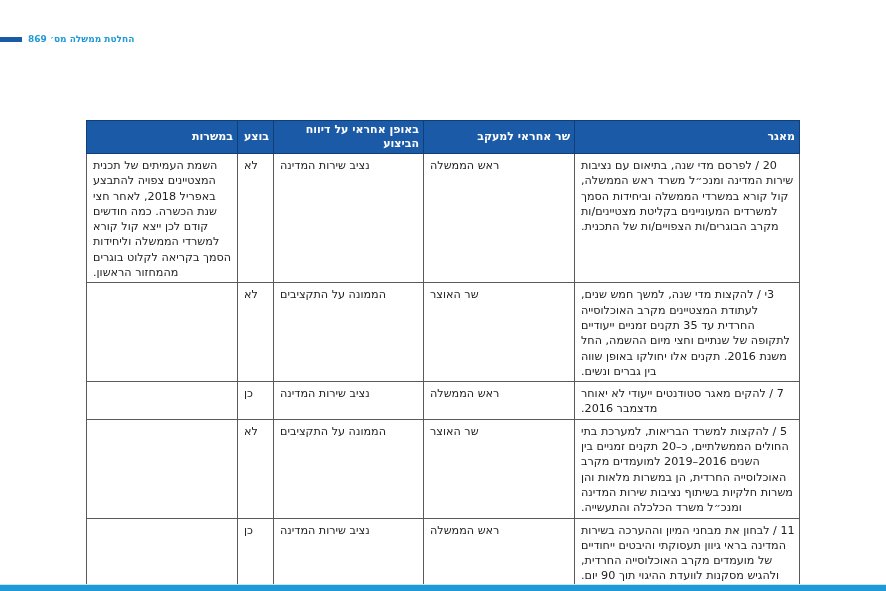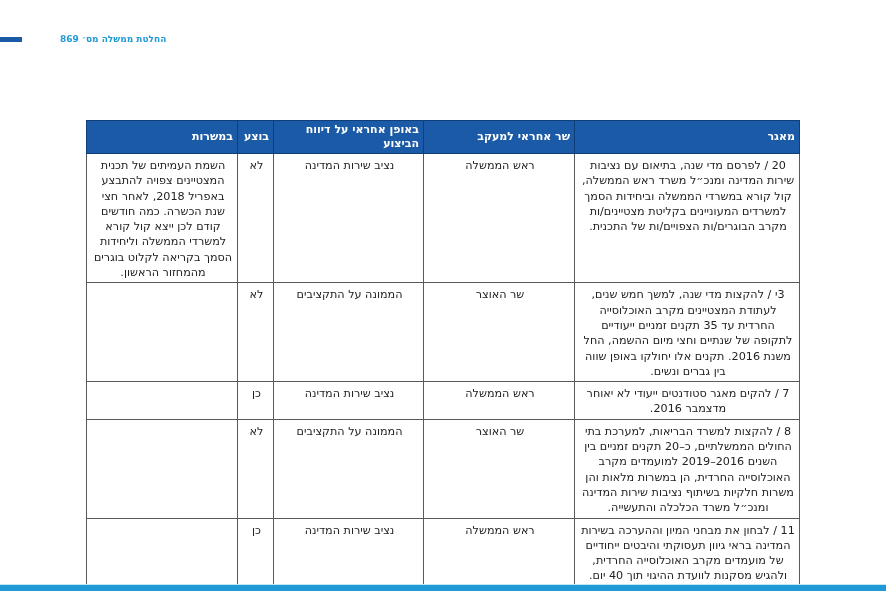--- a/index.html
+++ b/index.html
@@ -4,21 +4,21 @@
   <style>
     * { box-sizing: border-box; margin: 0; padding: 0; }
     html, body {
       width: 886px; height: 591px; background: #ffffff; overflow: hidden;
       font-family: "DejaVu Sans", sans-serif;
     }
     .page { position: relative; width: 886px; height: 591px; }
 
     .header-band {
       position: absolute; top: 34px; left: 0; height: 10px; width: 200px;
-      display: flex; align-items: center; gap: 32px;
+      display: flex; align-items: center;
     }
     .header-rule {
       width: 22px; height: 5px; background: #1b5aa6;
     }
     .header-title {
       margin-left: 6px;
       font-size: 9px; font-weight: bold; color: #1f9ad6;
       direction: rtl; white-space: nowrap; line-height: 10px;
     }
 
@@ -26,21 +26,21 @@
       position: absolute; top: 120px; left: 86px; width: 713px;
       border-collapse: collapse; direction: rtl; table-layout: fixed;
     }
     table.decision th {
       background: #1b5aa6; color: #ffffff; font-weight: bold;
       font-size: 11px; text-align: right; padding: 2px 4px;
       height: 18px; border: 1px solid #0f3e78;
       line-height: 14px;
     }
     table.decision td {
-      border: 1px solid #5a5a5a; vertical-align: top; text-align: center;
+      border: 1px solid #5a5a5a; vertical-align: top; text-align: left;
       font-size: 11.2px; line-height: 15.3px; color: #222222;
       padding: 4px 4px 2px 6px;
     }
     col.c-section { width: 225px; }
     col.c-minister { width: 151px; }
     col.c-report { width: 150px; }
     col.c-exec { width: 36px; }
     col.c-explain { width: 151px; }
 
     tr.r1 td { height: 115px; }
@@ -101,28 +101,28 @@
         <td></td>
       </tr>
       <tr class="r3">
         <td>7 / להקים מאגר סטודנטים ייעודי לא יאוחר מדצמבר 2016.</td>
         <td>ראש הממשלה</td>
         <td>נציב שירות המדינה</td>
         <td>כן</td>
         <td></td>
       </tr>
       <tr class="r4">
-        <td>8 / להקצות למשרד הבריאות, למערכת בתי החולים הממשלתיים, כ–20 תקנים זמניים בין השנים 2016–2019 למועמדים מקרב האוכלוסייה החרדית, הן במשרות מלאות והן משרות חלקיות בשיתוף נציבות שירות המדינה ומנכ״ל משרד הכלכלה והתעשייה.</td>
+        <td>5 / להקצות למשרד הבריאות, למערכת בתי החולים הממשלתיים, כ–20 תקנים זמניים בין השנים 2016–2019 למועמדים מקרב האוכלוסייה החרדית, הן במשרות מלאות והן משרות חלקיות בשיתוף נציבות שירות המדינה ומנכ״ל משרד הכלכלה והתעשייה.</td>
         <td>שר האוצר</td>
         <td>הממונה על התקציבים</td>
         <td>לא</td>
         <td></td>
       </tr>
       <tr class="r5">
-        <td>11 / לבחון את מבחני המיון וההערכה בשירות המדינה בראי גיוון תעסוקתי והיבטים ייחודיים של מועמדים מקרב האוכלוסייה החרדית, ולהגיש מסקנות לוועדת ההיגוי תוך 40 יום.</td>
+        <td>11 / לבחון את מבחני המיון וההערכה בשירות המדינה בראי גיוון תעסוקתי והיבטים ייחודיים של מועמדים מקרב האוכלוסייה החרדית, ולהגיש מסקנות לוועדת ההיגוי תוך 90 יום.</td>
         <td>ראש הממשלה</td>
         <td>נציב שירות המדינה</td>
         <td>כן</td>
         <td></td>
       </tr>
     </tbody>
   </table>
 
   <div class="footer-line"></div>
   <div class="footer-bar"></div>

